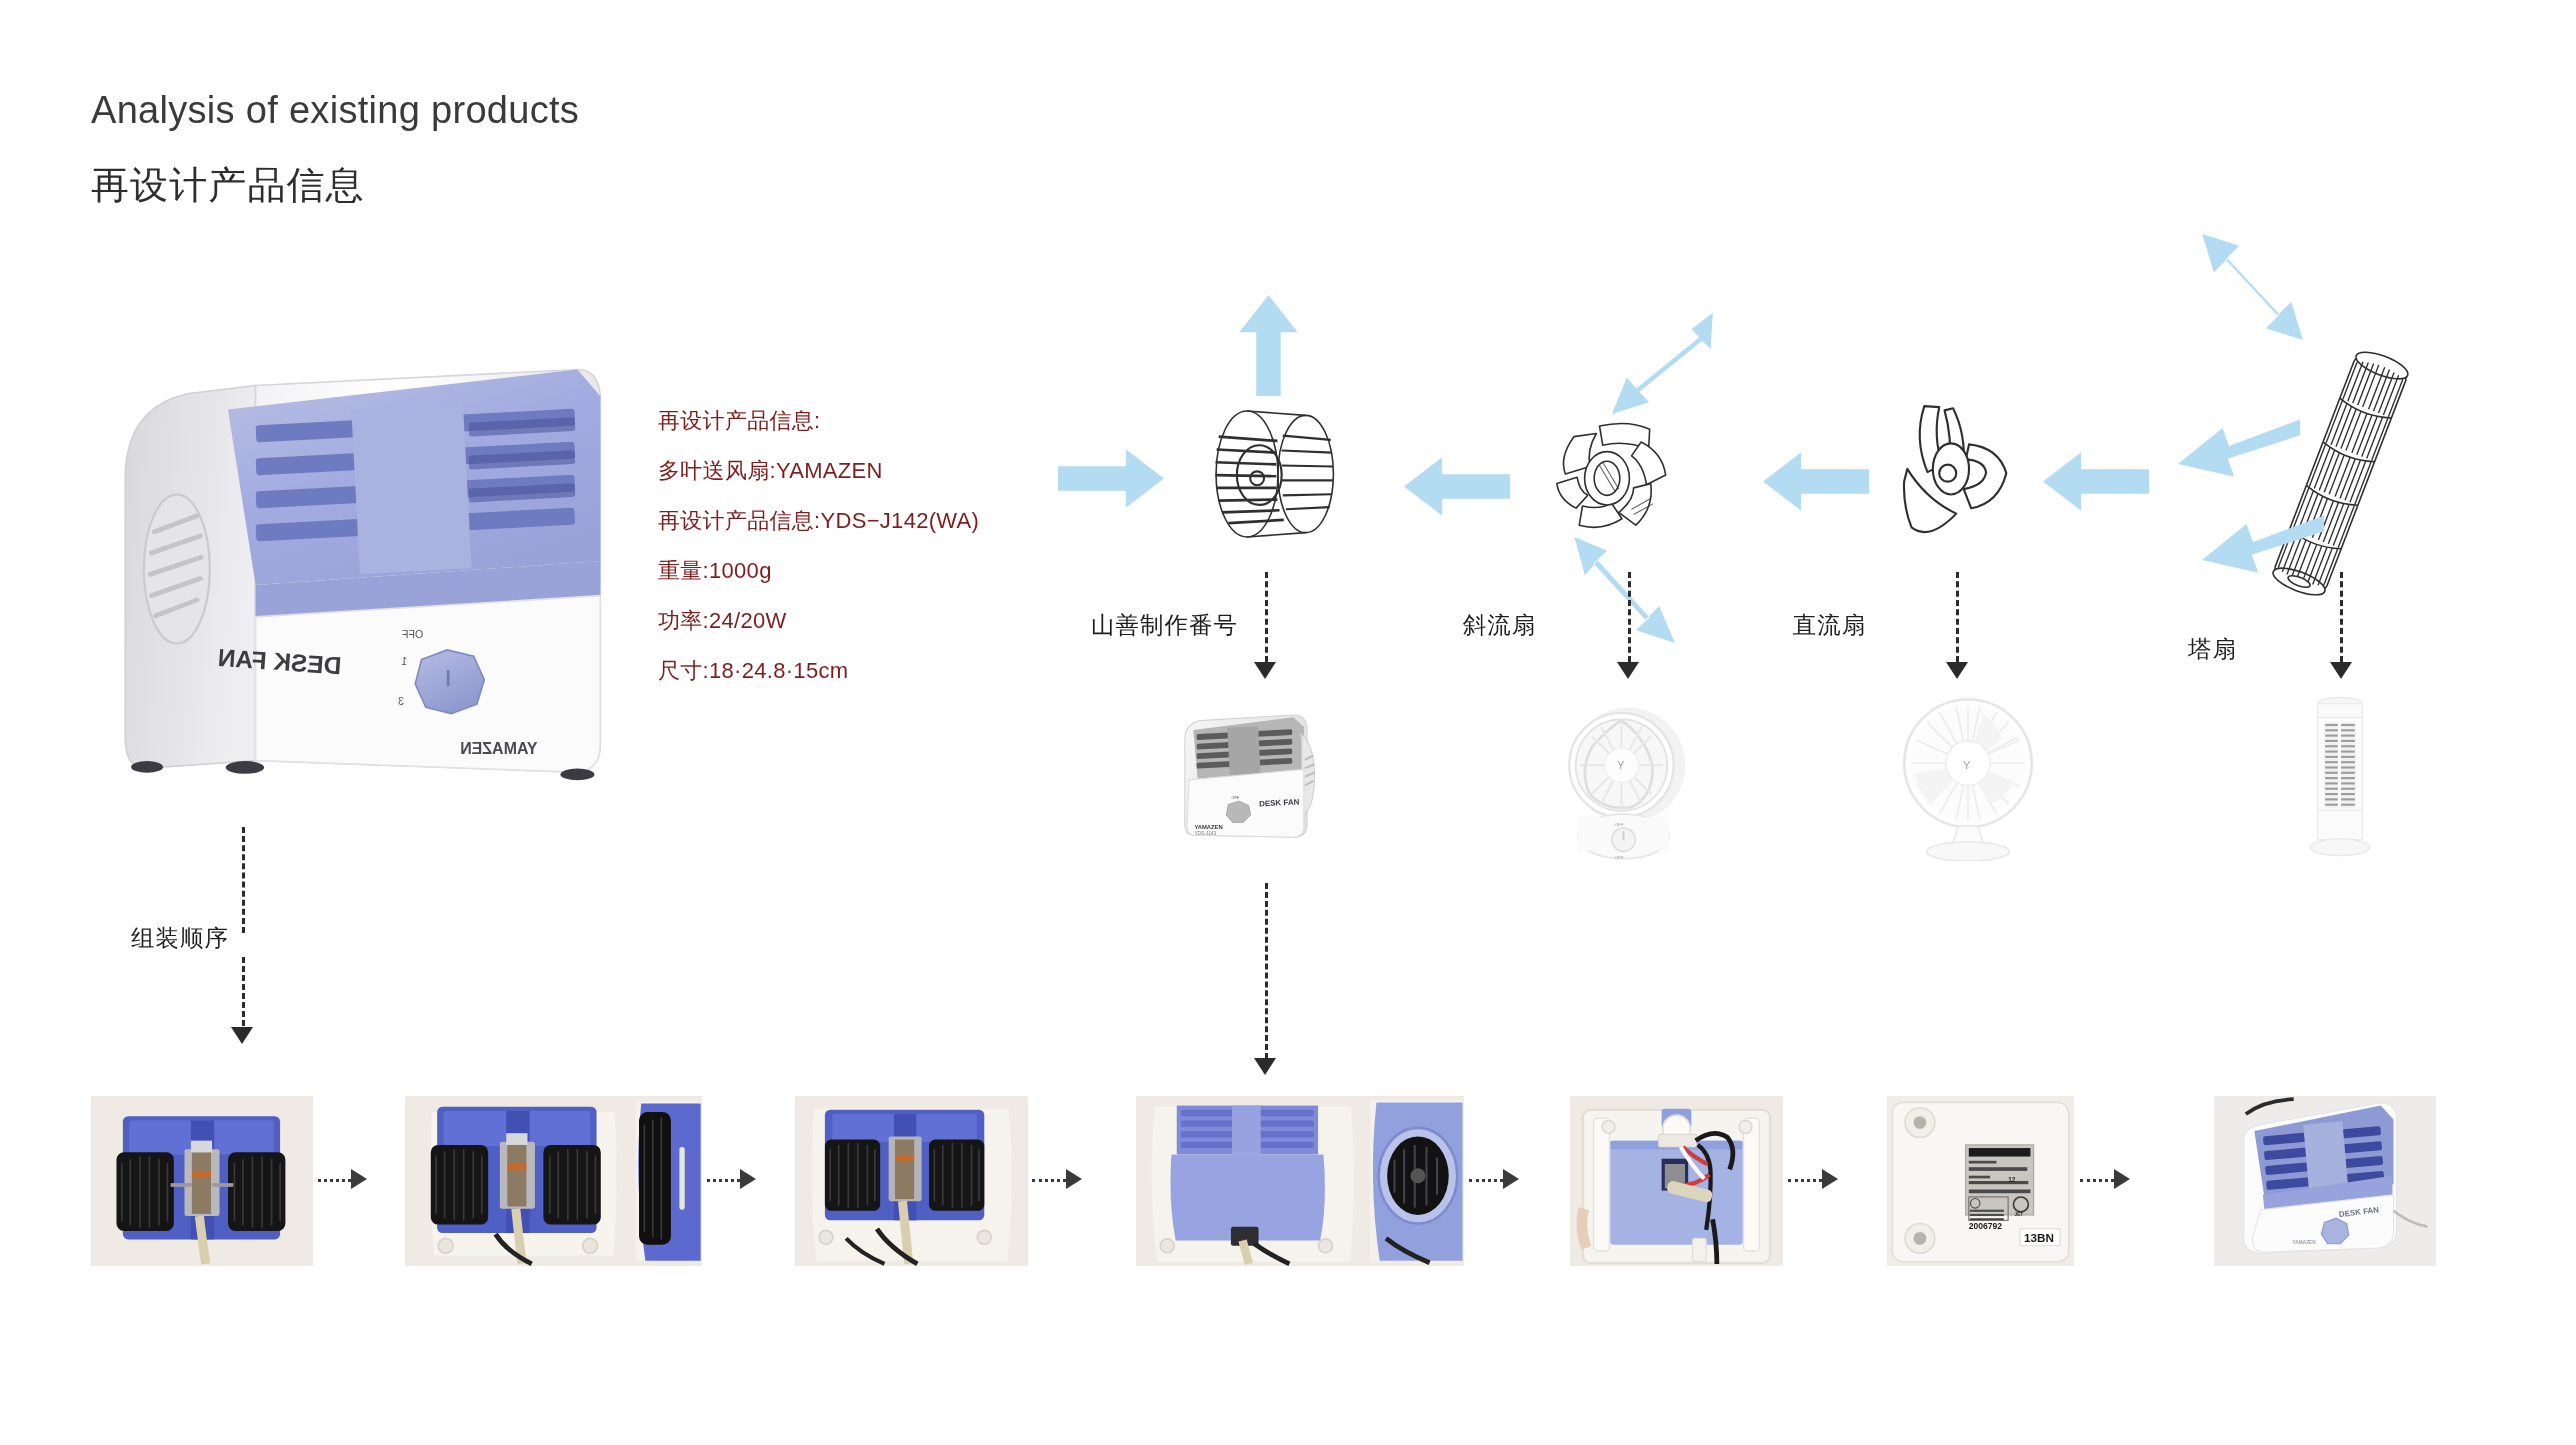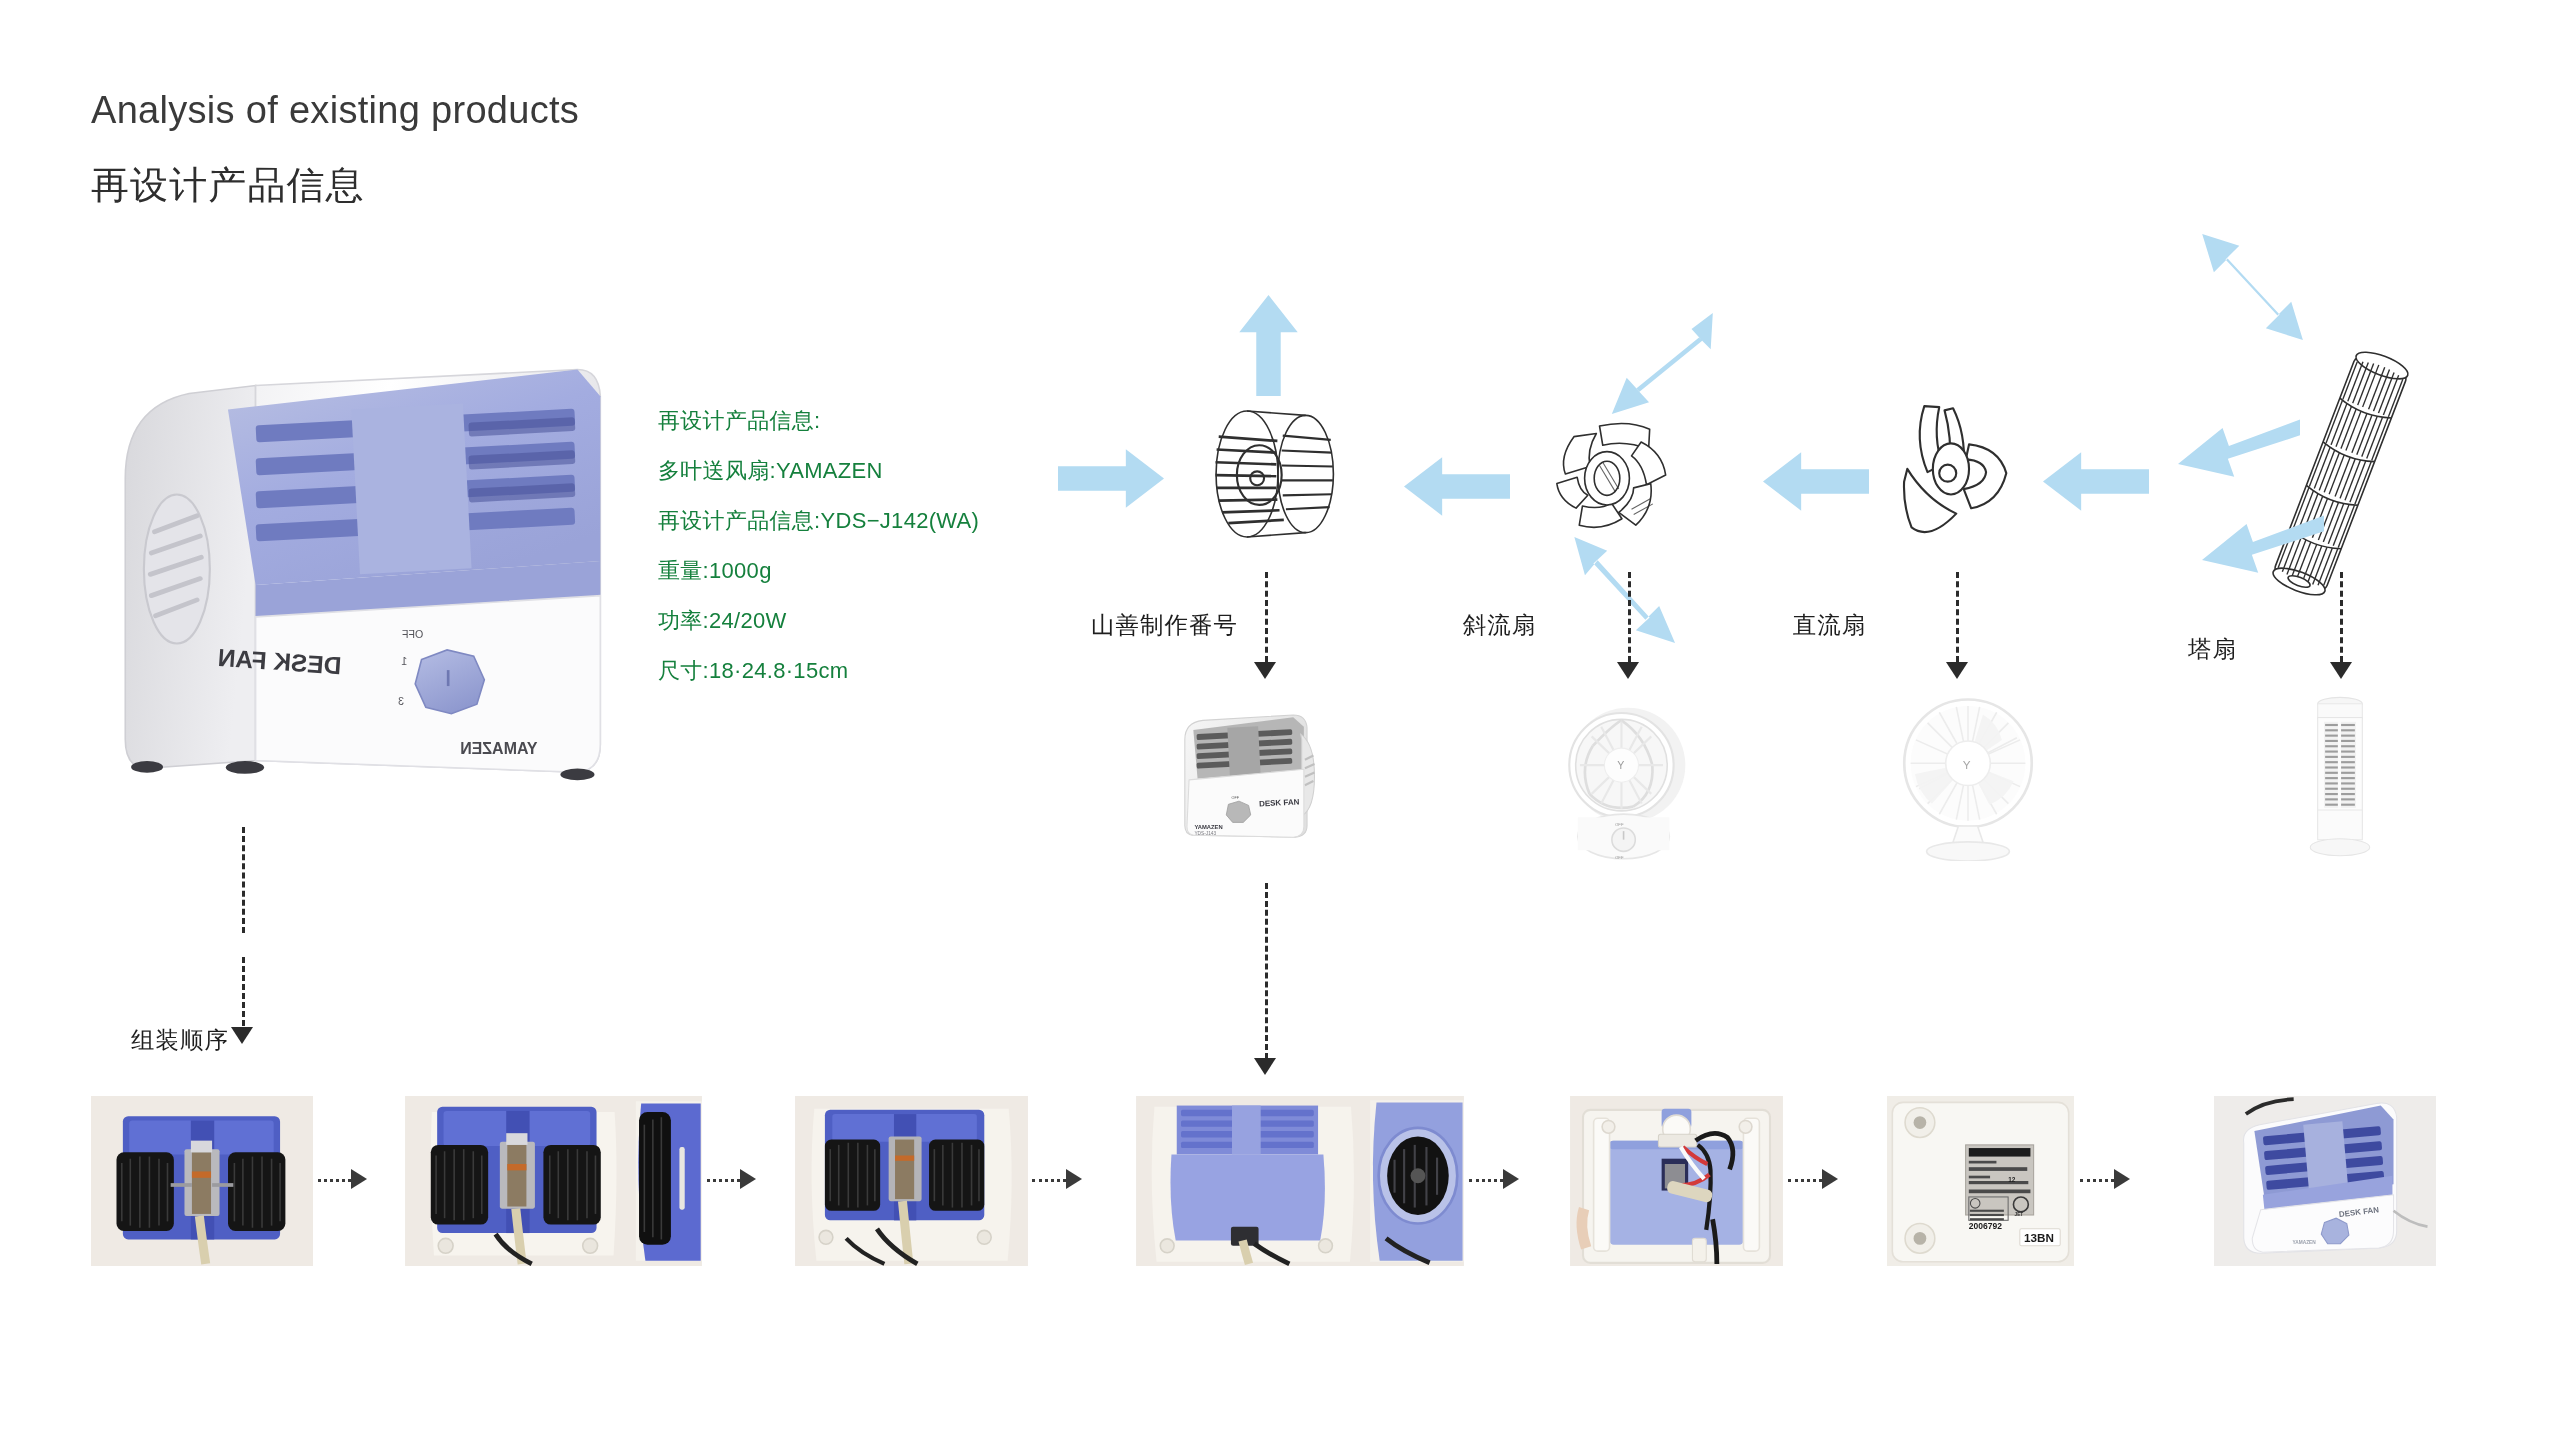--- a/index.html
+++ b/index.html
@@ -19,21 +19,21 @@
   }
   .title-cn {
     position:absolute; left:91px; top:160px;
     font-size:38px; font-weight:400; color:#2e2e2e; letter-spacing:1.1px;
     white-space:nowrap;
   }
 
   
   .specs { position:absolute; left:658px; top:410px; }
   .spec-line {
-    font-size:22px; color:#15803d; line-height:1.0;
+    font-size:22px; color:#7f1d1d; line-height:1.0;
     margin-bottom:28px; white-space:nowrap; letter-spacing:0.3px;
   }
 
   
   .hero { position:absolute; left:96px; top:319px; width:532px; height:484px; }
 
   
   .col-label {
     position:absolute; font-size:23.4px; color:#1e1e1e; letter-spacing:1.1px;
     white-space:nowrap; text-align:center;
@@ -450,21 +450,21 @@
       </g>
       <rect x="86" y="58" width="6" height="162" fill="#fbfbfb"></rect>
       <rect x="48" y="224" width="84" height="56" fill="#fbfbfb" stroke="#e8e8e8" stroke-width="2"></rect>
       <ellipse cx="90" cy="294" rx="56" ry="16" fill="#f7f7f7" stroke="#e5e5e5" stroke-width="2"></ellipse>
     </svg>
   </div>
 
   <div class="vdash" style="left:242px; top:827px; height:106px;"></div>
   <div class="vdash" style="left:242px; top:957px; height:69px;"></div>
   <div class="vdash-arrow" style="left:231px; top:1027px;"></div>
-  <div class="col-label" style="left:80px; top:1024px; width:149px; text-align:right;">组装顺序</div>
+  <div class="col-label" style="left:80px; top:922px; width:149px; text-align:right;">组装顺序</div>
 
   <div class="vdash" style="left:1265px; top:883px; height:176px;"></div>
   <div class="vdash-arrow" style="left:1254px; top:1058px;"></div>
 
   <div class="thumb" style="left:91px; top:1096px; width:222px; height:170px;">
     <svg viewBox="0 0 418 320" xmlns="http://www.w3.org/2000/svg">
       <rect width="418" height="320" fill="#efeae4"></rect>
       <rect x="60" y="38" width="296" height="232" rx="10" fill="#4f5fc4"></rect>
       <rect x="72" y="46" width="272" height="64" rx="6" fill="#6070d4"></rect>
       <rect x="188" y="46" width="44" height="224" fill="#4250b4"></rect>

